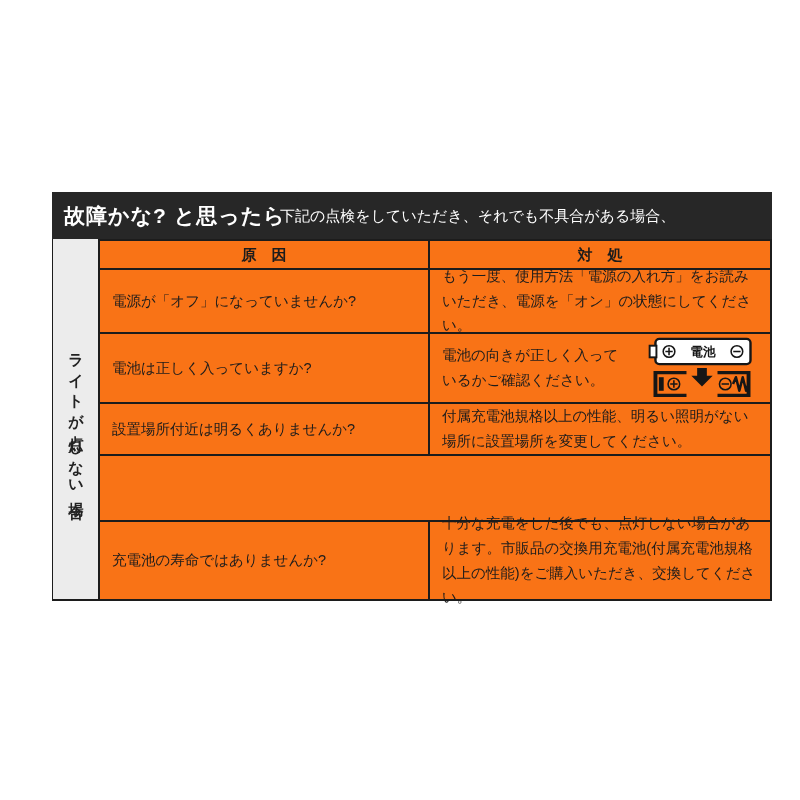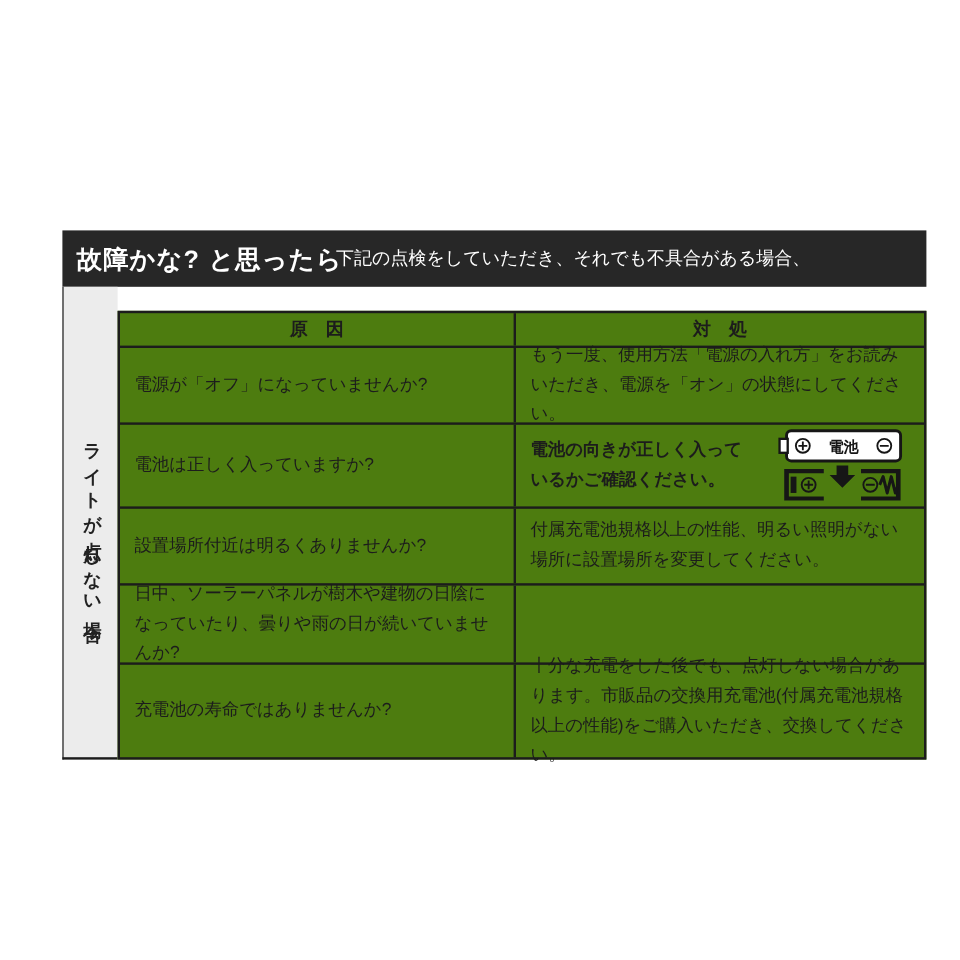--- a/index.html
+++ b/index.html
@@ -30,43 +30,43 @@
     border-left:1px solid #1c1c1c;border-bottom:2px solid #1c1c1c;
     display:flex;align-items:center;justify-content:center;
     box-sizing:border-box;
   }
   .side-label{
     writing-mode:vertical-rl;text-orientation:mixed;
     font-size:15px;letter-spacing:3px;font-weight:600;color:#222;
   }
 
   .ttable{
-    flex:1 1 auto;border:2px solid #1c1c1c;box-sizing:border-box;background:#4d7c0f;margin-top:20px;
+    flex:1 1 auto;border:2px solid #1c1c1c;box-sizing:border-box;background:#f97316;
   }
   .trow{display:flex;box-sizing:border-box;}
   .trow + .trow{border-top:2px solid #1c1c1c;}
   .cell{
     box-sizing:border-box;display:flex;align-items:center;
     padding:4px 12px;font-size:14.5px;line-height:1.7;
   }
   .cell-cause{width:330px;flex:0 0 330px;border-right:2px solid #1c1c1c;}
   .cell-remedy{flex:1 1 auto;}
 
   .thead-row{height:27px;}
   .thead-row .cell{justify-content:center;font-weight:700;font-size:15px;padding:0;}
 
   .r1{height:64px;}
   .r2{height:70px;}
-  .r3{height:64px;}
+  .r3{height:52px;}
   .r4{height:66px;}
   .r5{height:79px;}
 
   
   .remedy-with-fig{justify-content:space-between;padding-right:8px;}
-  .remedy-text{width:178px;flex:0 0 178px;font-weight:bold;}
+  .remedy-text{width:178px;flex:0 0 178px;}
   .battery-fig{width:120px;height:64px;flex:0 0 120px;}
 </style>
 </head>
 <body>
 
 <div class="sheet">
 
   <div class="header-bar">
     <div class="header-title">故障かな? と思ったら</div>
     <div class="header-sub">
@@ -131,21 +131,20 @@
           </svg>
         </div>
       </div>
 
       <div class="trow r3">
         <div class="cell cell-cause">設置場所付近は明るくありませんか?</div>
         <div class="cell cell-remedy">付属充電池規格以上の性能、明るい照明がない場所に設置場所を変更してください。</div>
       </div>
 
       <div class="trow r4">
-        <div class="cell cell-cause">日中、ソーラーパネルが樹木や建物の日陰になっていたり、曇りや雨の日が続いていませんか?</div>
       </div>
 
       <div class="trow r5">
         <div class="cell cell-cause">充電池の寿命ではありませんか?</div>
         <div class="cell cell-remedy">十分な充電をした後でも、点灯しない場合があります。市販品の交換用充電池(付属充電池規格以上の性能)をご購入いただき、交換してください。</div>
       </div>
 
     </div>
   </div>
 </div>

